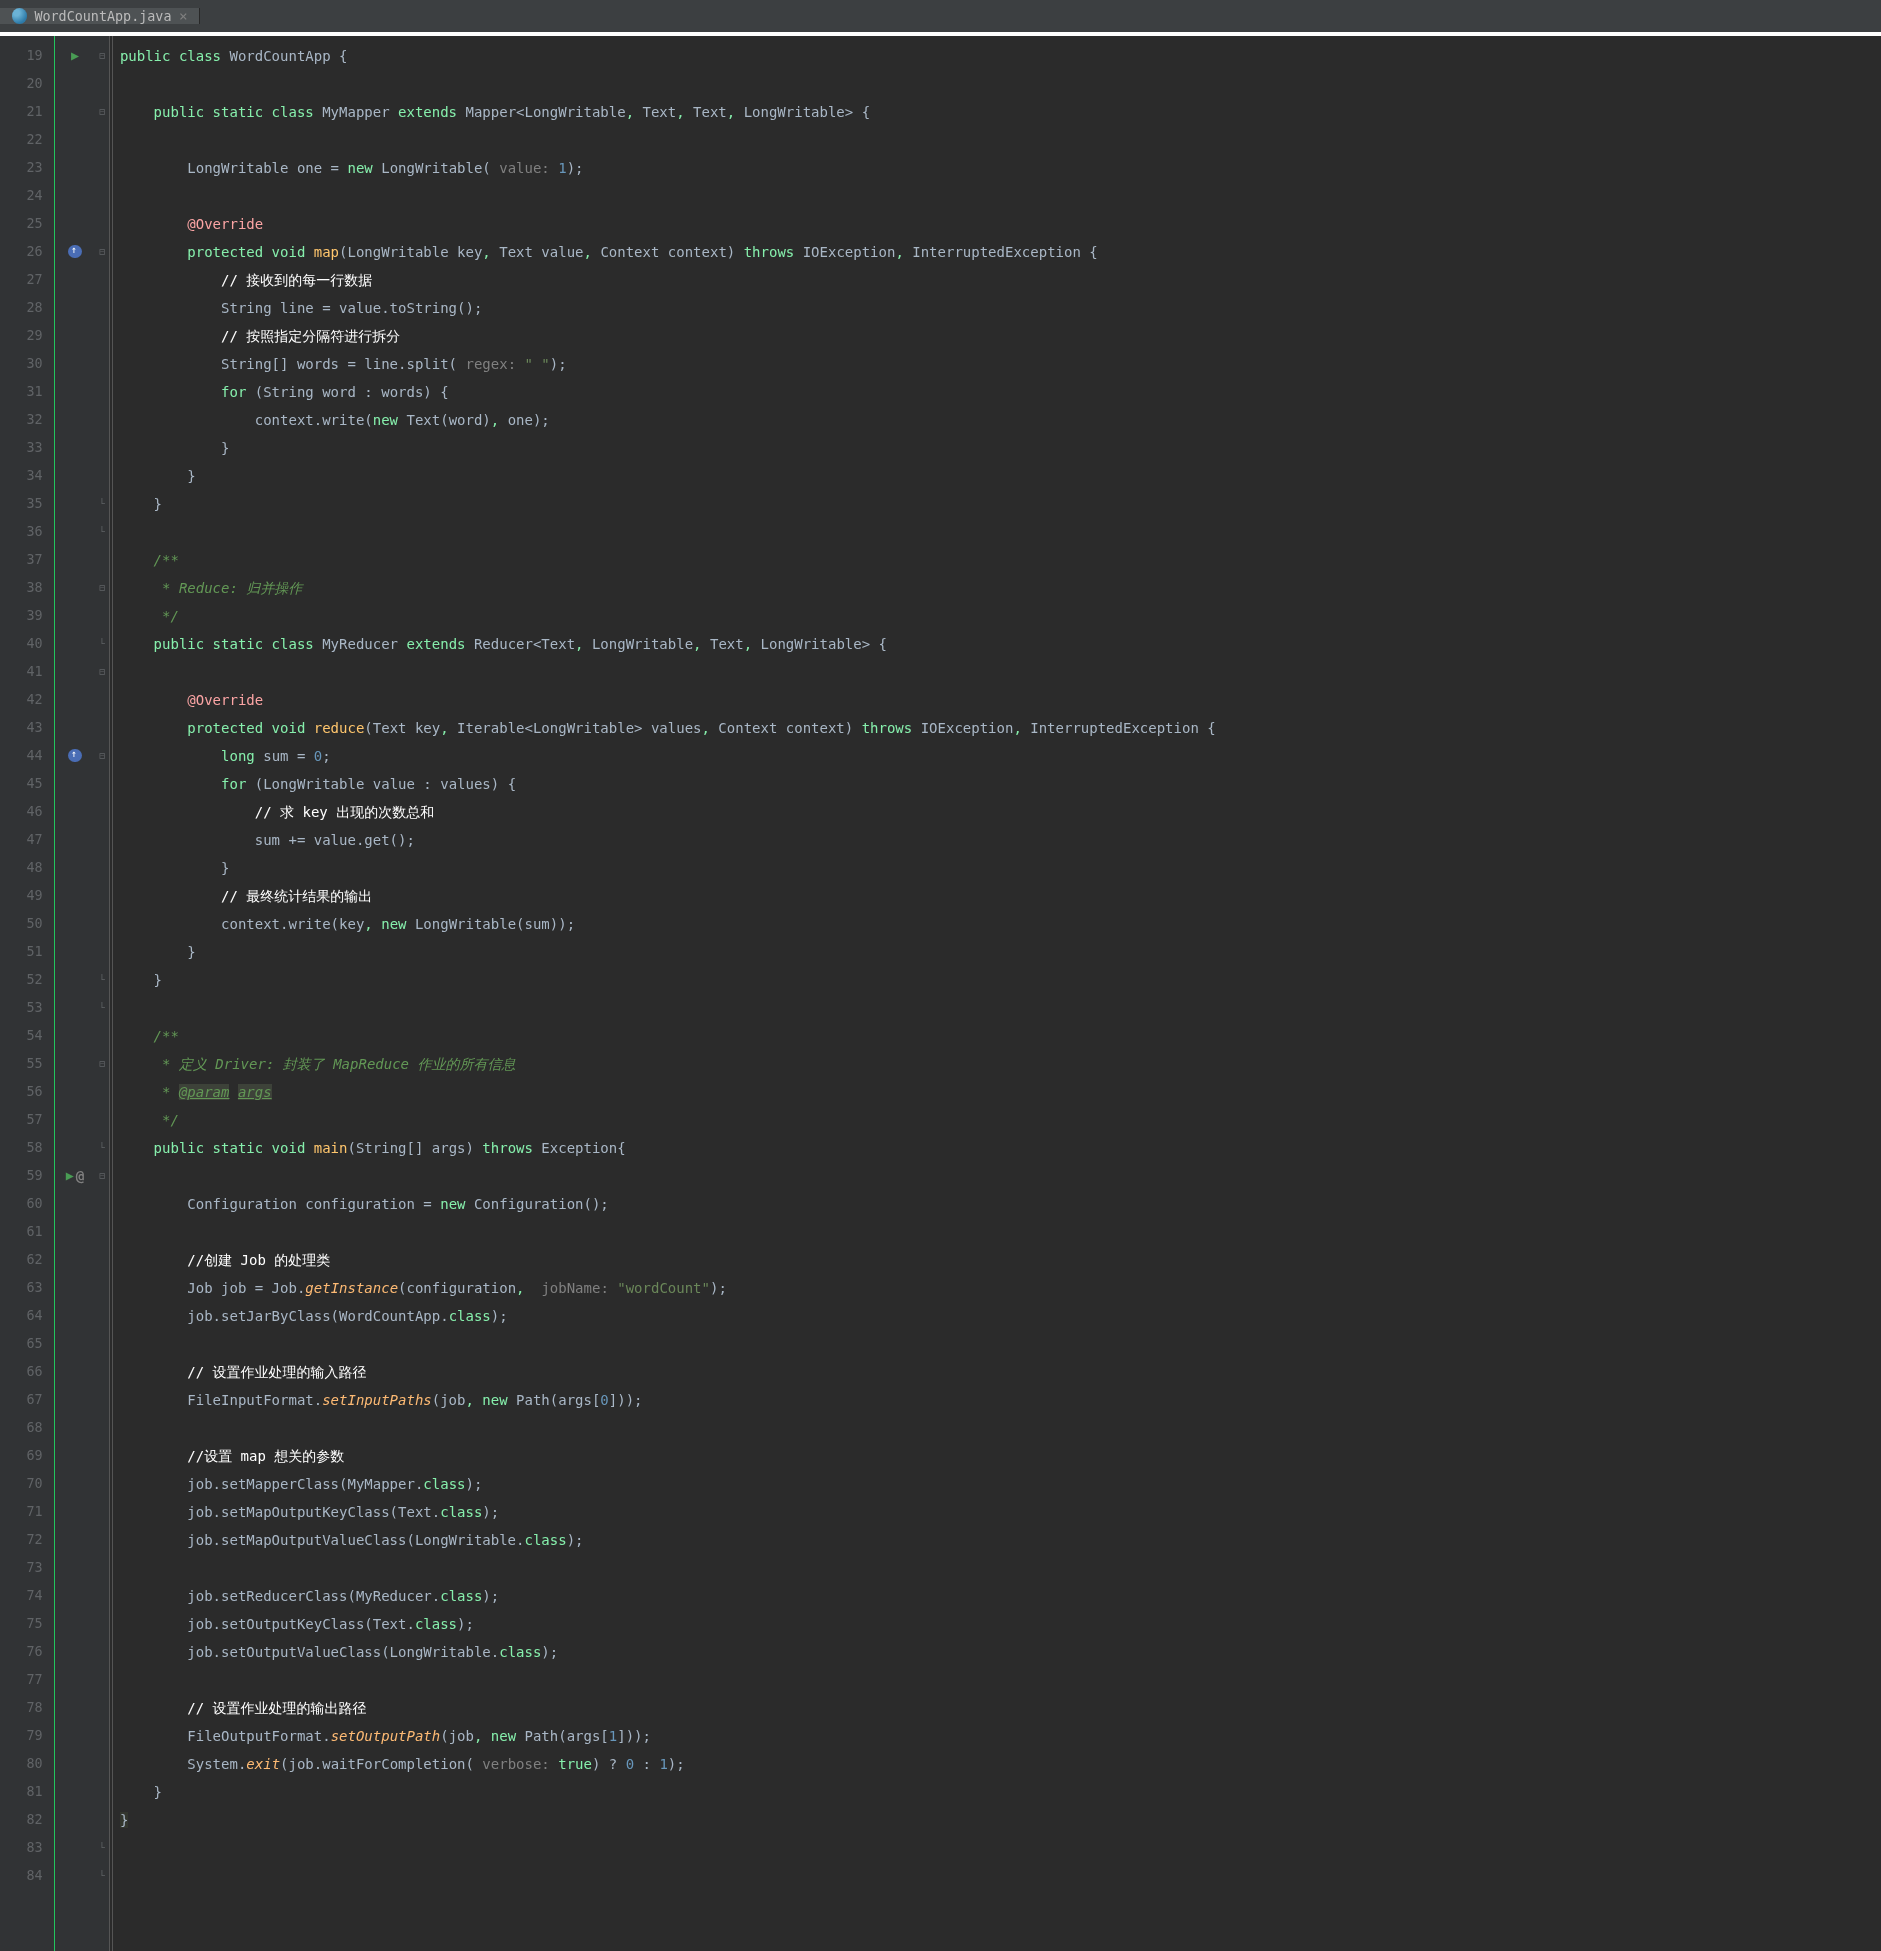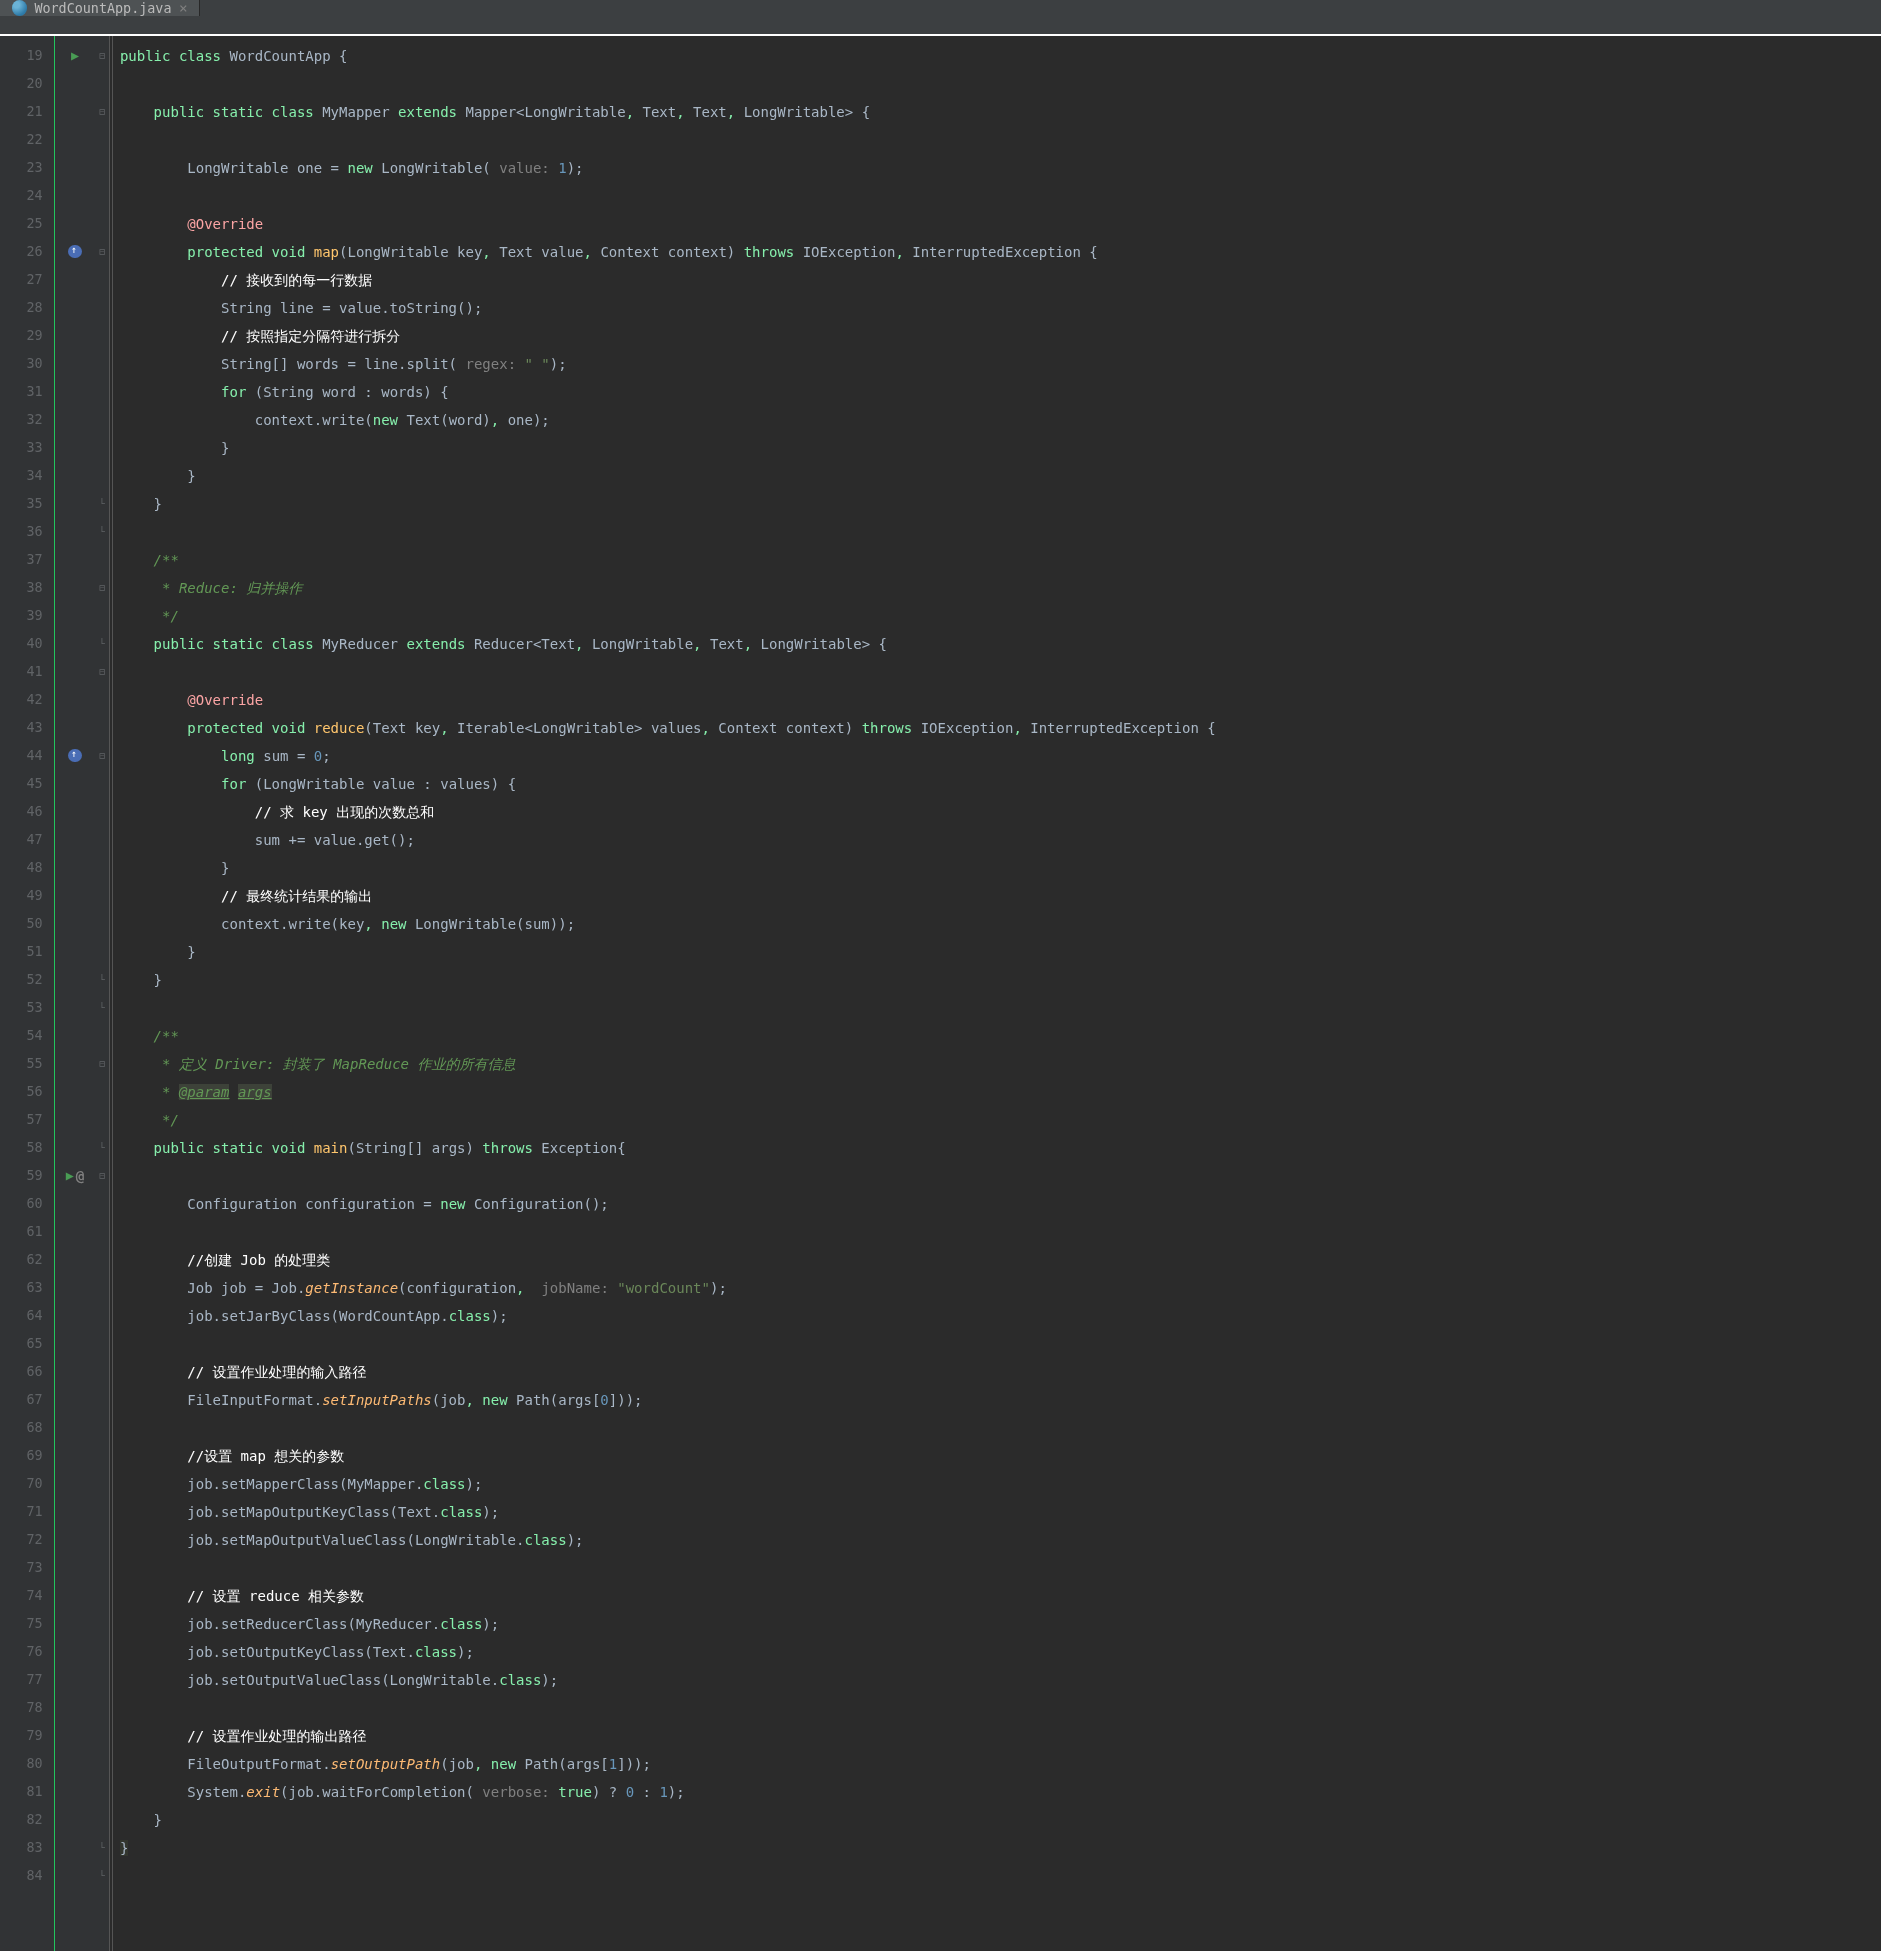--- a/index.html
+++ b/index.html
@@ -1,18 +1,18 @@
 <!DOCTYPE html>
 <html><head>
 <meta charset="utf-8">
 <style>
 * { margin:0; padding:0; box-sizing:border-box; }
 body { background:#2b2b2b; font-family:"Menlo","Consolas",monospace; font-size:14px; color:#a9b7c6; overflow:hidden; }
 .editor { width:1881px; height:1952px; display:flex; flex-direction:column; }
-.tabbar { height:36px; background:#3c3f41; border-bottom:2px solid #ffffff; display:flex; align-items:flex-start; }
+.tabbar { height:36px; background:#3c3f41; border-bottom:4px solid #ffffff; display:flex; align-items:center; }
 .tab { display:flex; align-items:center; padding:0 11.5px; background:#4e5254; border-right:1px solid #282828; gap:7.6px; }
 .tab-icon { width:15.3px; height:15.3px; border-radius:50%; background:radial-gradient(circle at 30% 30%,#6bb3d6 20%,#2d7aa8 70%); display:inline-block; }
 .tab-label { color:#bbbbbb; font-size:13.4px; }
 .tab-close { color:#808080; font-size:14.3px; }
 .body { flex:1; display:flex; background:#2b2b2b; }
 .gutter { width:55px; background:#313335; border-right:1px solid #22c55e; padding-top:5.7px; }
 .icongutter { width:40px; background:#313335; padding-top:5.7px; }
 .foldgutter { width:15.3px; background:#313335; border-right:1px solid #555555; padding-top:5.7px; }
 .code { flex:1; padding:5.7px 0 0 9.6px; position:relative; }
 .code::before { content:""; position:absolute; left:1.9px; top:0; bottom:0; border-left:1px solid #555; }
@@ -344,21 +344,20 @@
         <div class="cl"><span>        </span><span>job.setJarByClass(WordCountApp.</span><span class="kw">class</span><span>);</span></div>
         <div class="cl"><span></span></div>
         <div class="cl"><span>        </span><span class="com">// 设置作业处理的输入路径</span></div>
         <div class="cl"><span>        </span><span>FileInputFormat.</span><span class="sfn">setInputPaths</span><span>(job</span><span class="kw">, </span><span class="kw">new </span><span>Path(args[</span><span class="num">0</span><span>]));</span></div>
         <div class="cl"><span></span></div>
         <div class="cl"><span>        </span><span class="com">//设置 map 想关的参数</span></div>
         <div class="cl"><span>        </span><span>job.setMapperClass(MyMapper.</span><span class="kw">class</span><span>);</span></div>
         <div class="cl"><span>        </span><span>job.setMapOutputKeyClass(Text.</span><span class="kw">class</span><span>);</span></div>
         <div class="cl"><span>        </span><span>job.setMapOutputValueClass(LongWritable.</span><span class="kw">class</span><span>);</span></div>
         <div class="cl"><span></span></div>
-        <div class="cl"><span>        </span><span class="com">// 设置 reduce 相关参数</span></div>
         <div class="cl"><span>        </span><span>job.setReducerClass(MyReducer.</span><span class="kw">class</span><span>);</span></div>
         <div class="cl"><span>        </span><span>job.setOutputKeyClass(Text.</span><span class="kw">class</span><span>);</span></div>
         <div class="cl"><span>        </span><span>job.setOutputValueClass(LongWritable.</span><span class="kw">class</span><span>);</span></div>
         <div class="cl"><span></span></div>
         <div class="cl"><span>        </span><span class="com">// 设置作业处理的输出路径</span></div>
         <div class="cl"><span>        </span><span>FileOutputFormat.</span><span class="sfn">setOutputPath</span><span>(job</span><span class="kw">, </span><span class="kw">new </span><span>Path(args[</span><span class="num">1</span><span>]));</span></div>
         <div class="cl"><span>        </span><span>System.</span><span class="sfn">exit</span><span>(job.waitForCompletion(</span><span class="par"> verbose: </span><span class="kw">true</span><span>) ? </span><span class="num">0</span><span> : </span><span class="num">1</span><span>);</span></div>
         <div class="cl"><span>    </span><span>}</span></div>
         <div class="cl"><span></span><span class="hl">}</span></div>
       </div>

